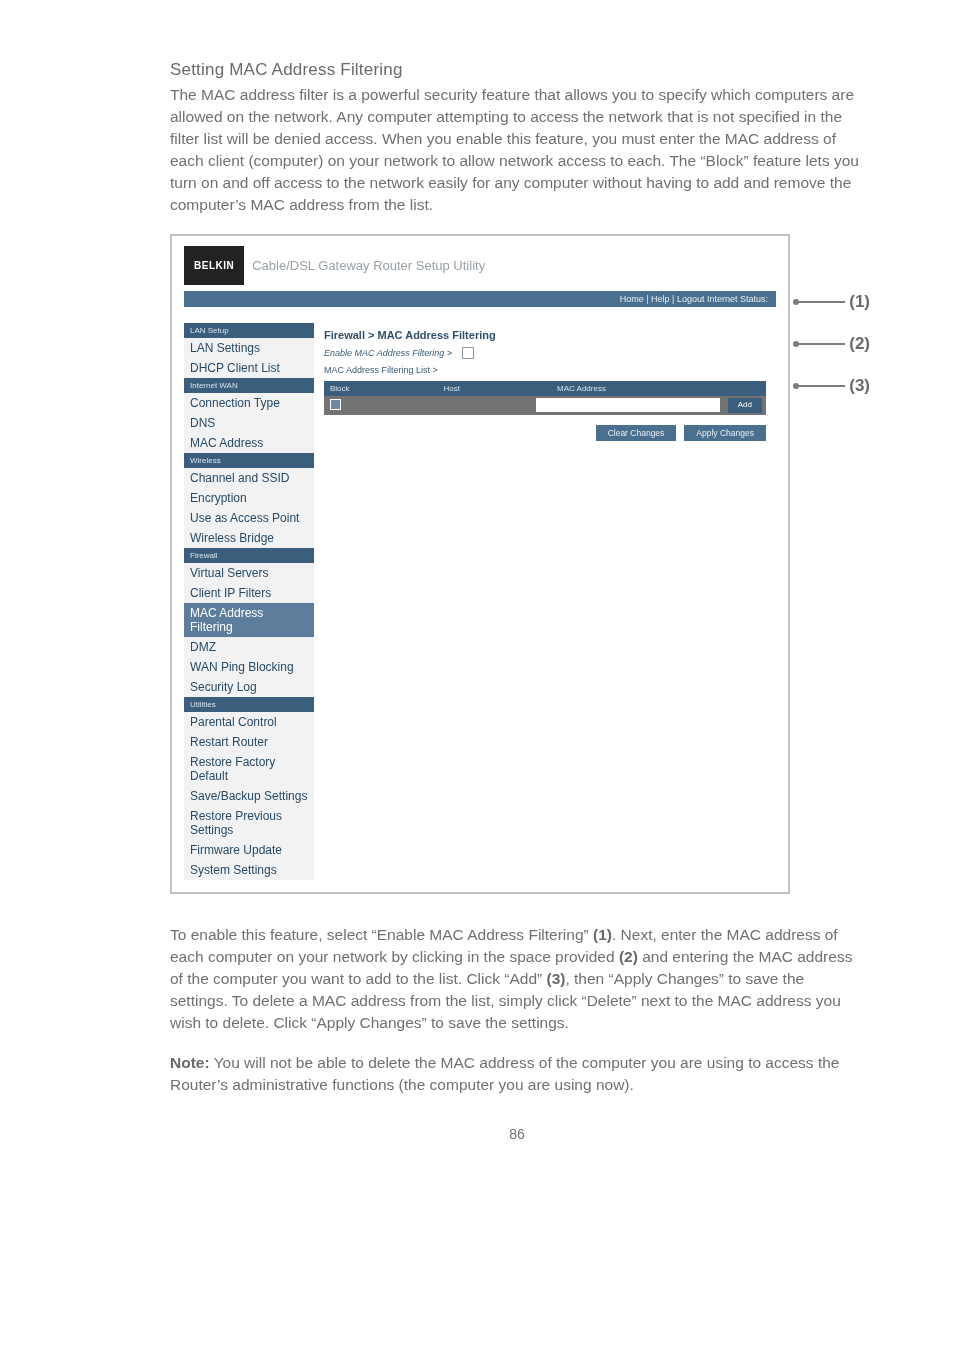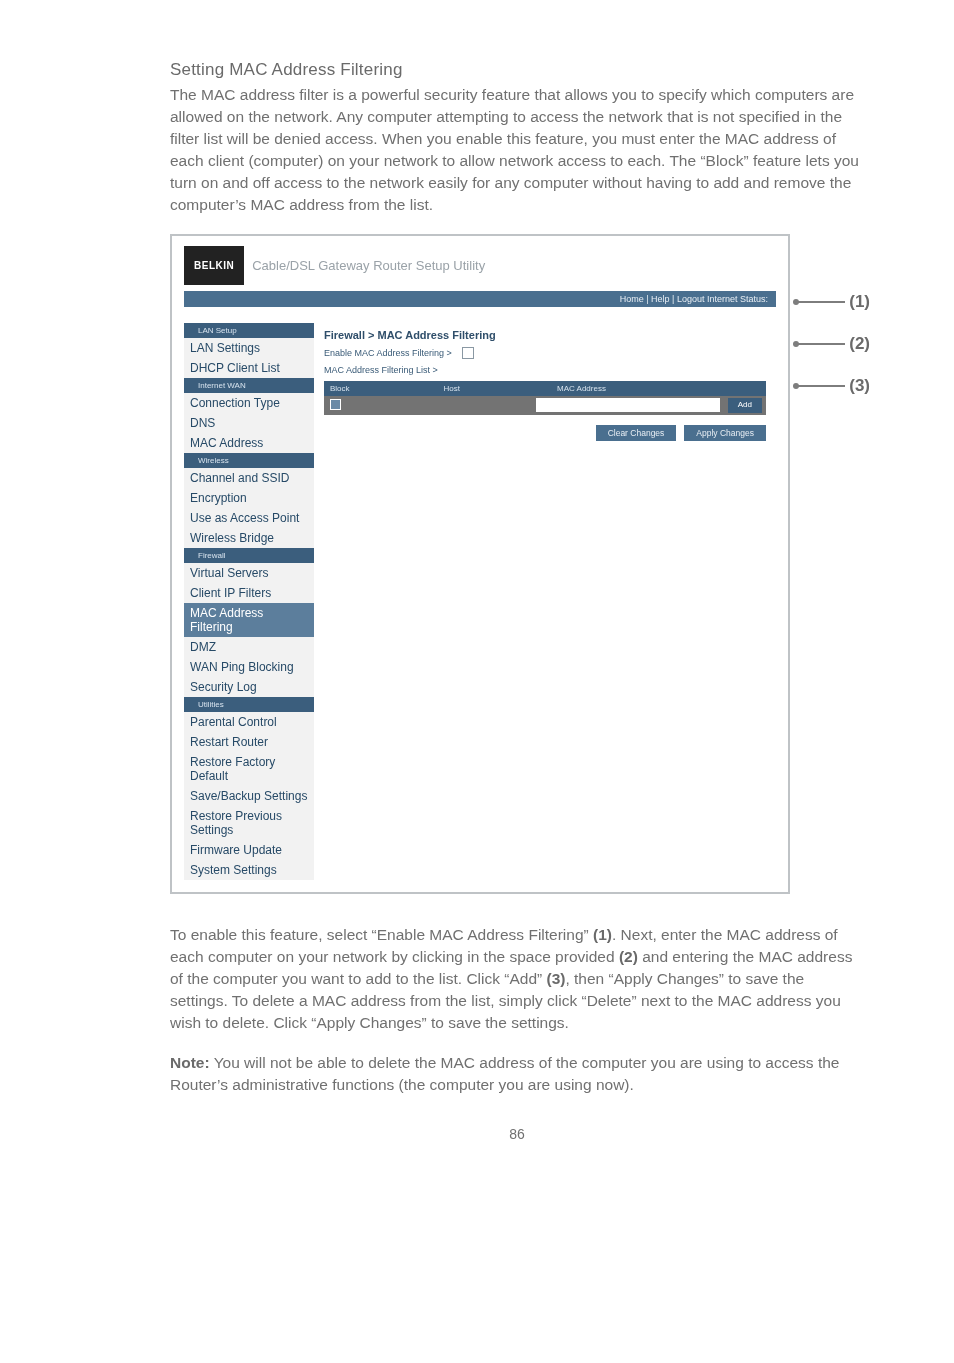--- a/index.html
+++ b/index.html
@@ -66,27 +66,27 @@
   .topbar {
     background: #4a6f8f;
     color: #e8eef4;
     font-size: 9px;
     text-align: right;
     padding: 3px 8px;
     margin-bottom: 16px;
   }
   .shot-body { display: flex; }
   .sidebar { width: 130px; background: #f2f2f2; }
-  .sb-head { background: #3b5e7d; color: #d7e3ee; font-size: 8px; padding: 3px 14px; }
+  .sb-head { background: #3b5e7d; color: #d7e3ee; font-size: 8px; padding: 3px 6px; }
   .sb-item { font-size: 12px; padding: 3px 6px; color: #274a67; }
   .sb-item.sel { background: #5c7e9c; color: #fff; }
   .content { flex: 1; padding: 6px 10px 10px 10px; }
   .panel-title { color: #2f4e6a; font-weight: bold; font-size: 11px; margin-bottom: 4px; }
   .panel-desc { color: #7e8b94; font-size: 8.5px; line-height: 1.3; margin-bottom: 10px; }
-  .field-row { display: flex; align-items: center; gap: 10px; margin: 6px 0; }
+  .field-row { display: flex; align-items: center; gap: 10px; margin: 6px 0; font-style: italic; }
   .field-label { color: #3a5b77; font-size: 9px; }
   .cb { width: 12px; height: 12px; border: 1px solid #8a98a3; background: #fff; display:inline-block; }
   .mac-table { margin-top: 6px; }
   .mt-head { display:flex; background:#3b5e7d; }
   .mt-h { flex:1; color:#d7e3ee; font-size:8px; padding:3px 6px; }
   .mt-row { display:flex; background:#737373; }
   .mt-c { flex:1; padding:3px 6px; }
   .mt-c .cb2 { width:11px;height:11px;border:1px solid #fff;background:#6a8aa6;display:inline-block;}
   .mt-input { flex:2; background:#fff; height:14px; margin:2px 4px;}
   .mt-btn { background:#3b5e7d;color:#fff;font-size:8px;padding:2px 10px;margin:2px 4px;}

